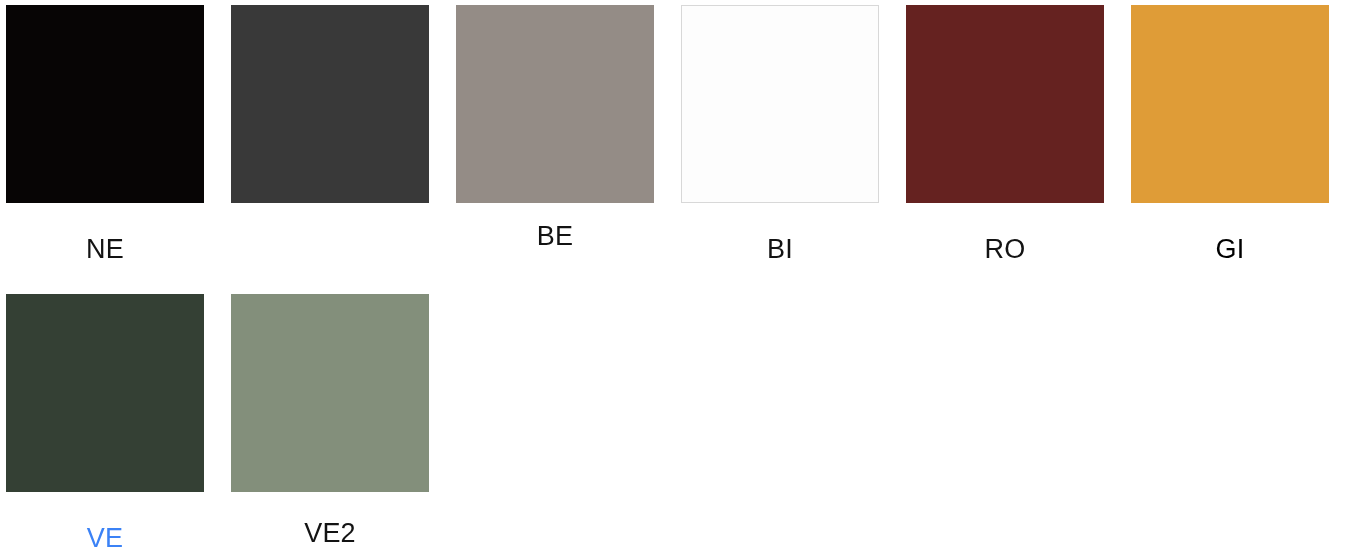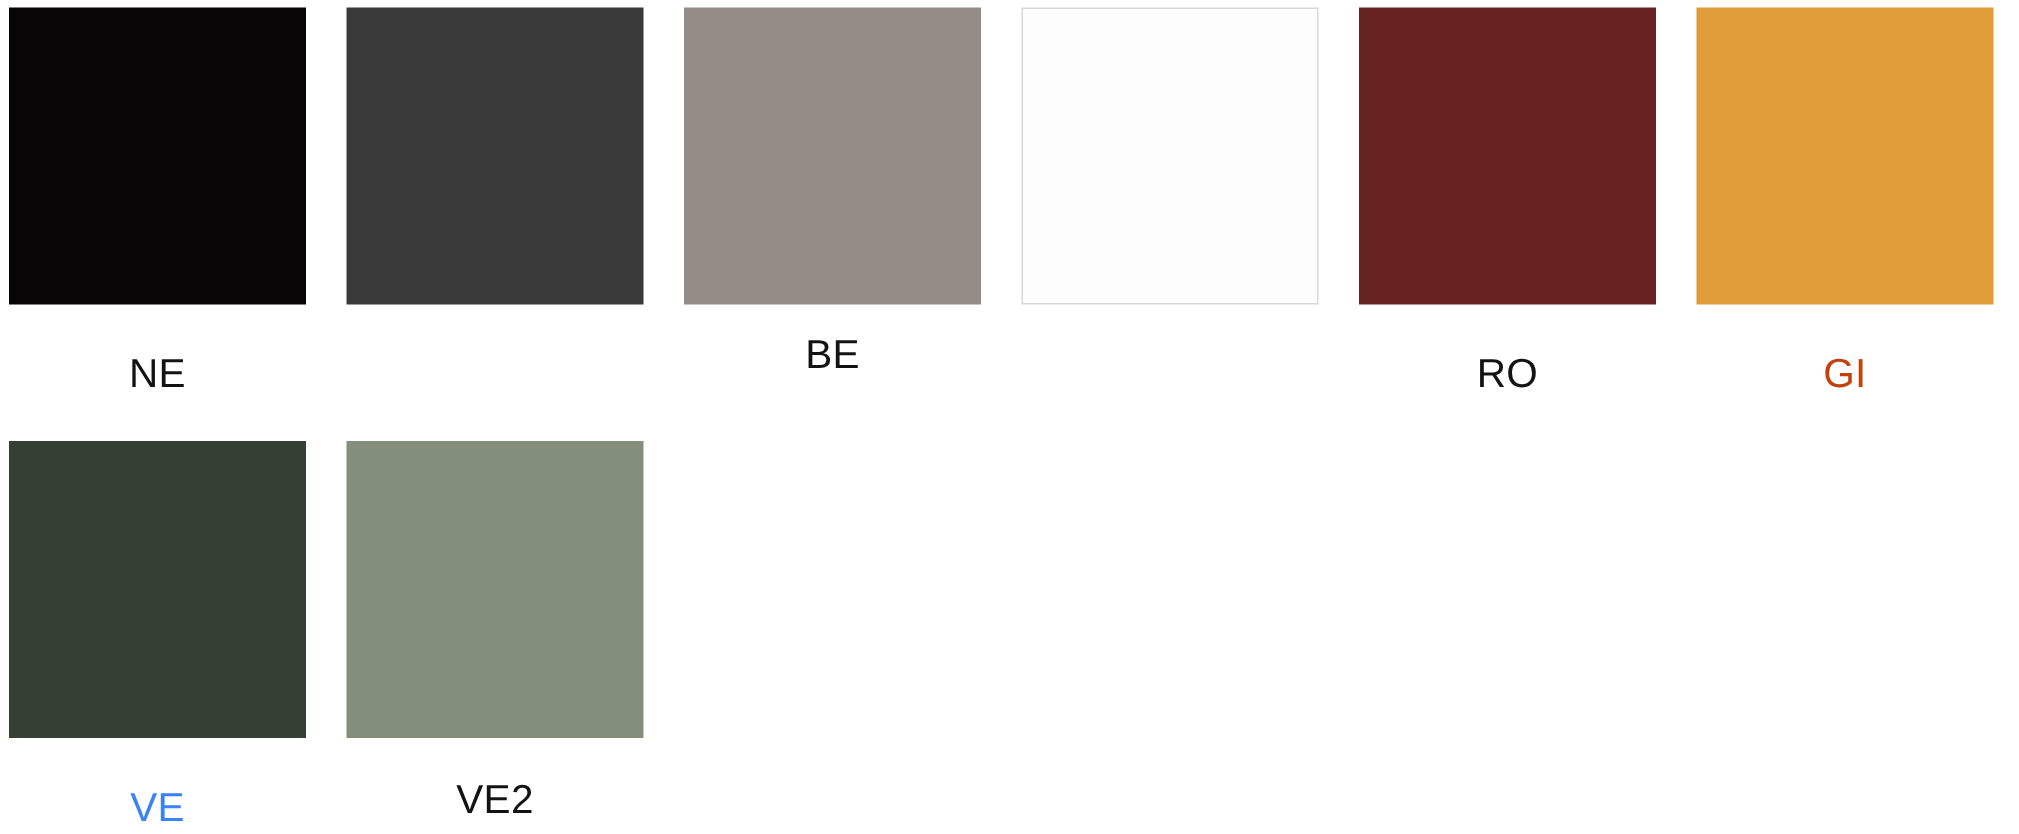--- a/index.html
+++ b/index.html
@@ -73,28 +73,29 @@
     </div>
     <div class="swatch-cell">
       <div class="swatch-chip" title="#393939" style="background: rgb(57, 57, 57);"></div>
     </div>
     <div class="swatch-cell">
       <div class="swatch-chip" title="#948C86" style="background: rgb(148, 140, 134);"></div>
       <div class="swatch-label" style="color: rgb(19, 19, 19); margin-top: 20px;">BE</div>
     </div>
     <div class="swatch-cell">
       <div class="swatch-chip is-light" title="#FDFDFD" style="background: rgb(253, 253, 253); border-color: rgb(216, 216, 216);"></div>
+      <div class="swatch-label" style="color: rgb(19, 19, 19);">BI</div>
     </div>
     <div class="swatch-cell">
       <div class="swatch-chip" title="#652220" style="background: rgb(101, 34, 32);"></div>
       <div class="swatch-label" style="color: rgb(19, 19, 19);">RO</div>
     </div>
     <div class="swatch-cell">
       <div class="swatch-chip" title="#DF9C37" style="background: rgb(223, 156, 55);"></div>
-      <div class="swatch-label" style="color: #c2410c;">GI</div>
+      <div class="swatch-label" style="color: #000000;">GI</div>
     </div>
     <div class="swatch-cell">
       <div class="swatch-chip" title="#344034" style="background: rgb(52, 64, 52);"></div>
       <div class="swatch-label" style="color: #3b82f6;">VE</div>
     </div>
     <div class="swatch-cell">
       <div class="swatch-chip" title="#838F7B" style="background: rgb(131, 143, 123);"></div>
       <div class="swatch-label" style="color: rgb(19, 19, 19); margin-top: 28px;">VE2</div>
     </div>
   </div>

